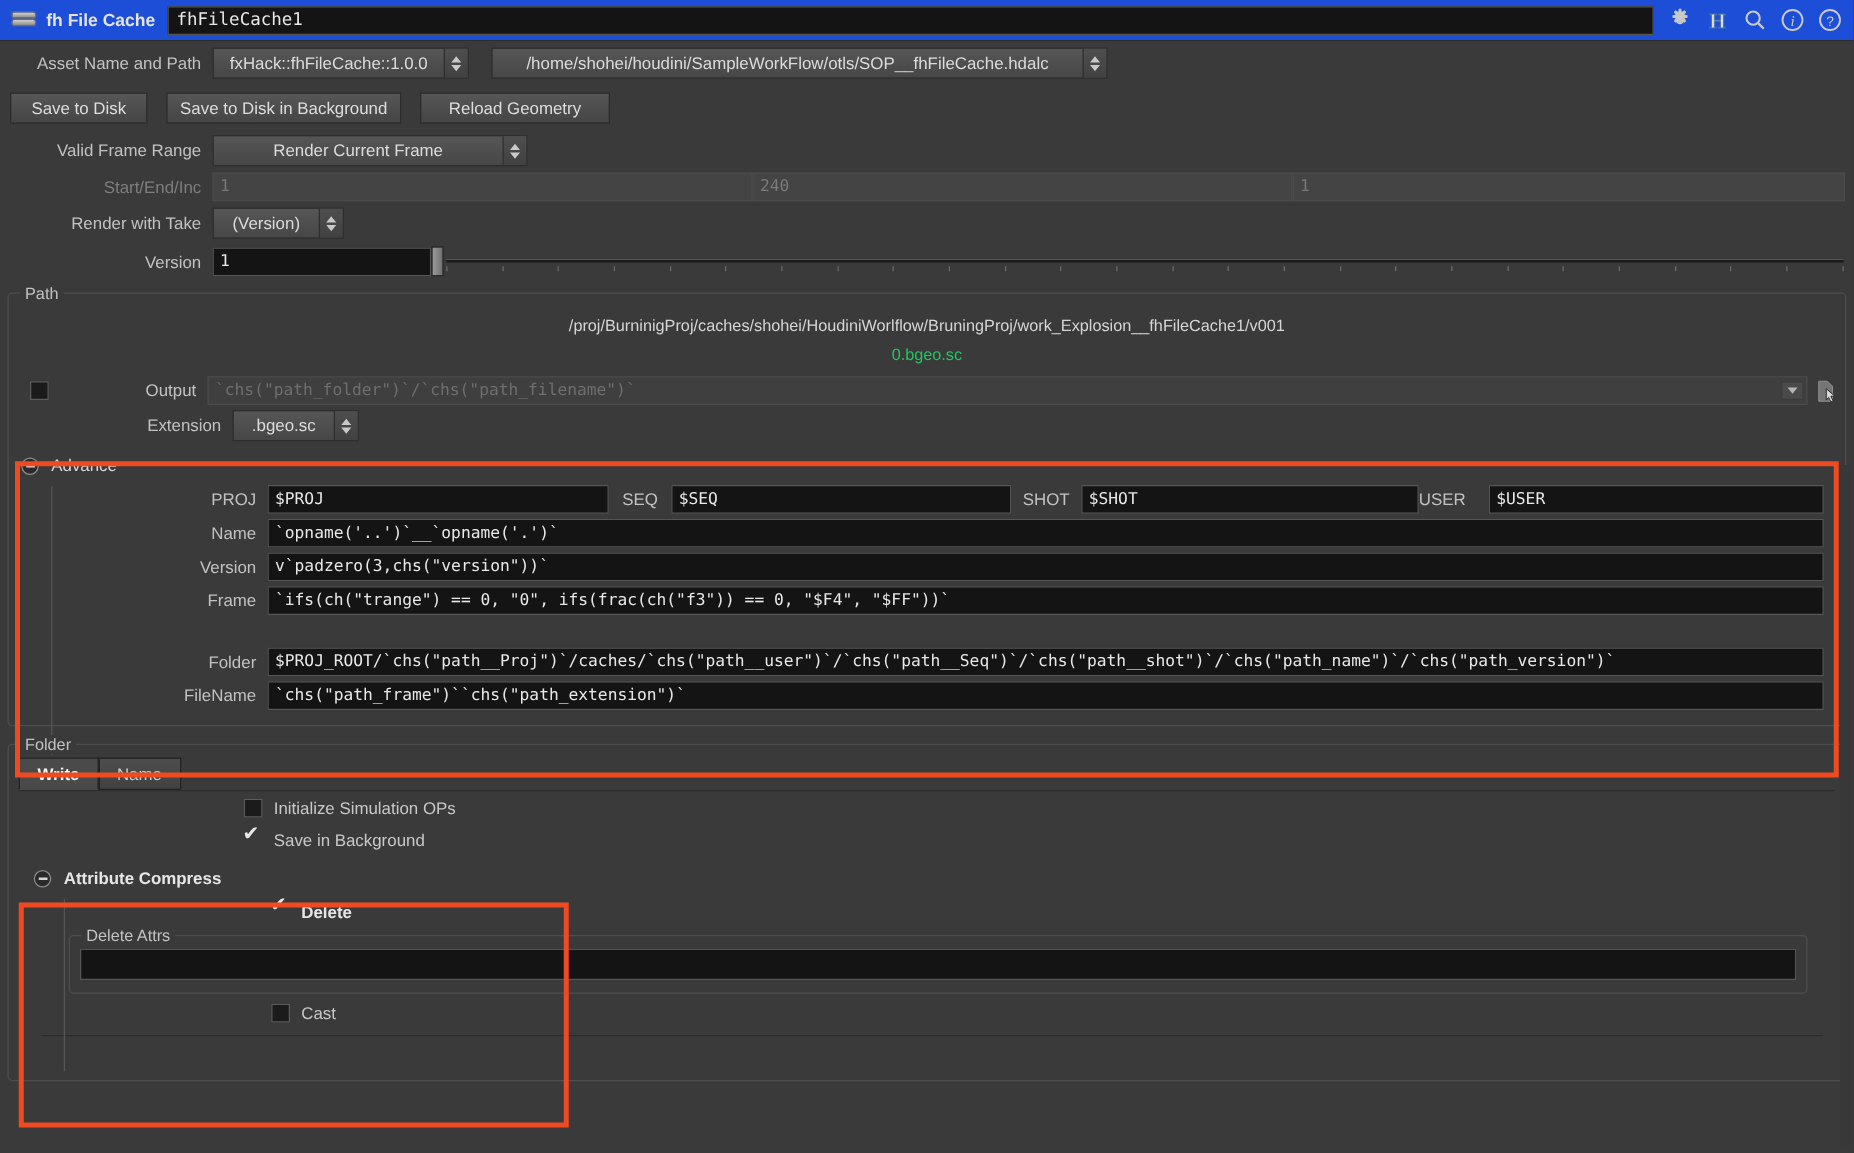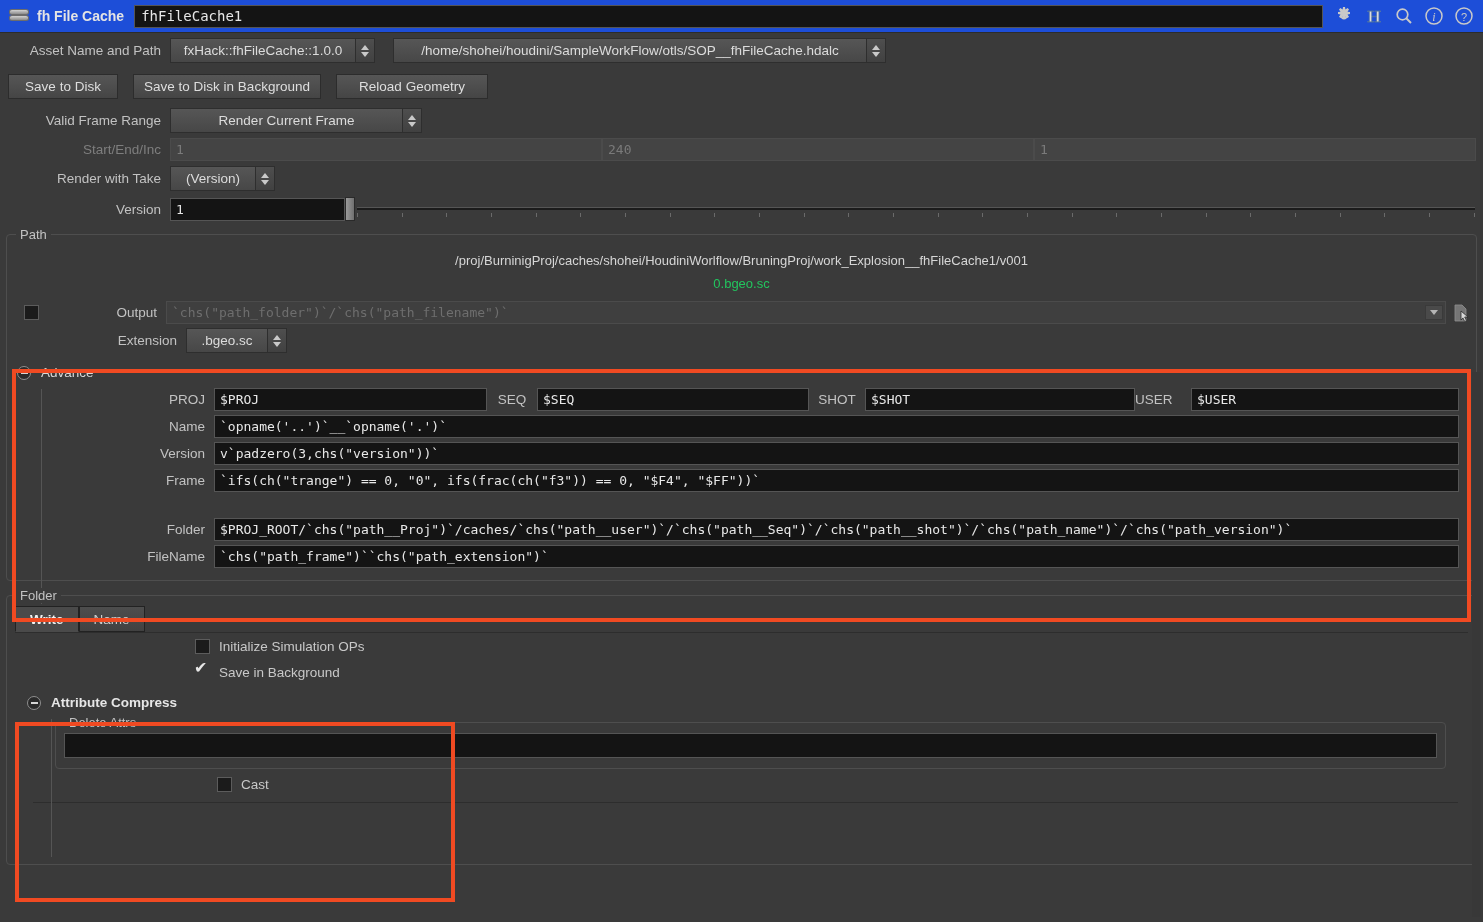--- a/index.html
+++ b/index.html
@@ -486,20 +486,26 @@
     <span>Save in Background</span>
   </div>
 
   <div style="position:relative; margin-top:4px">
     <div class="collapse-hdr" style="padding-left:20px">
       <span class="minus-icon"></span>
       <span class="ctitle bold">Attribute Compress</span>
     </div>
     <div class="vrule" style="left:44px; top:30px; height:138px"></div>
 
+    <div class="row" style="padding:5px 0">
+      <div style="width:210px"></div>
+      <div class="chk checked"></div>
+      <div style="width:9px"></div>
+      <span style="font-weight:bold; color:#e6e6e6">Delete</span>
+    </div>
 
     <div class="group" style="margin:6px 30px 0 48px; padding:10px 8px 10px 8px">
       <div class="gtitle">Delete Attrs</div>
       <div class="field" style="width:100%; height:25px"></div>
     </div>
 
     <div class="row" style="padding:8px 0 4px 0">
       <div style="width:210px"></div>
       <div class="chk"></div>
       <div style="width:9px"></div>

